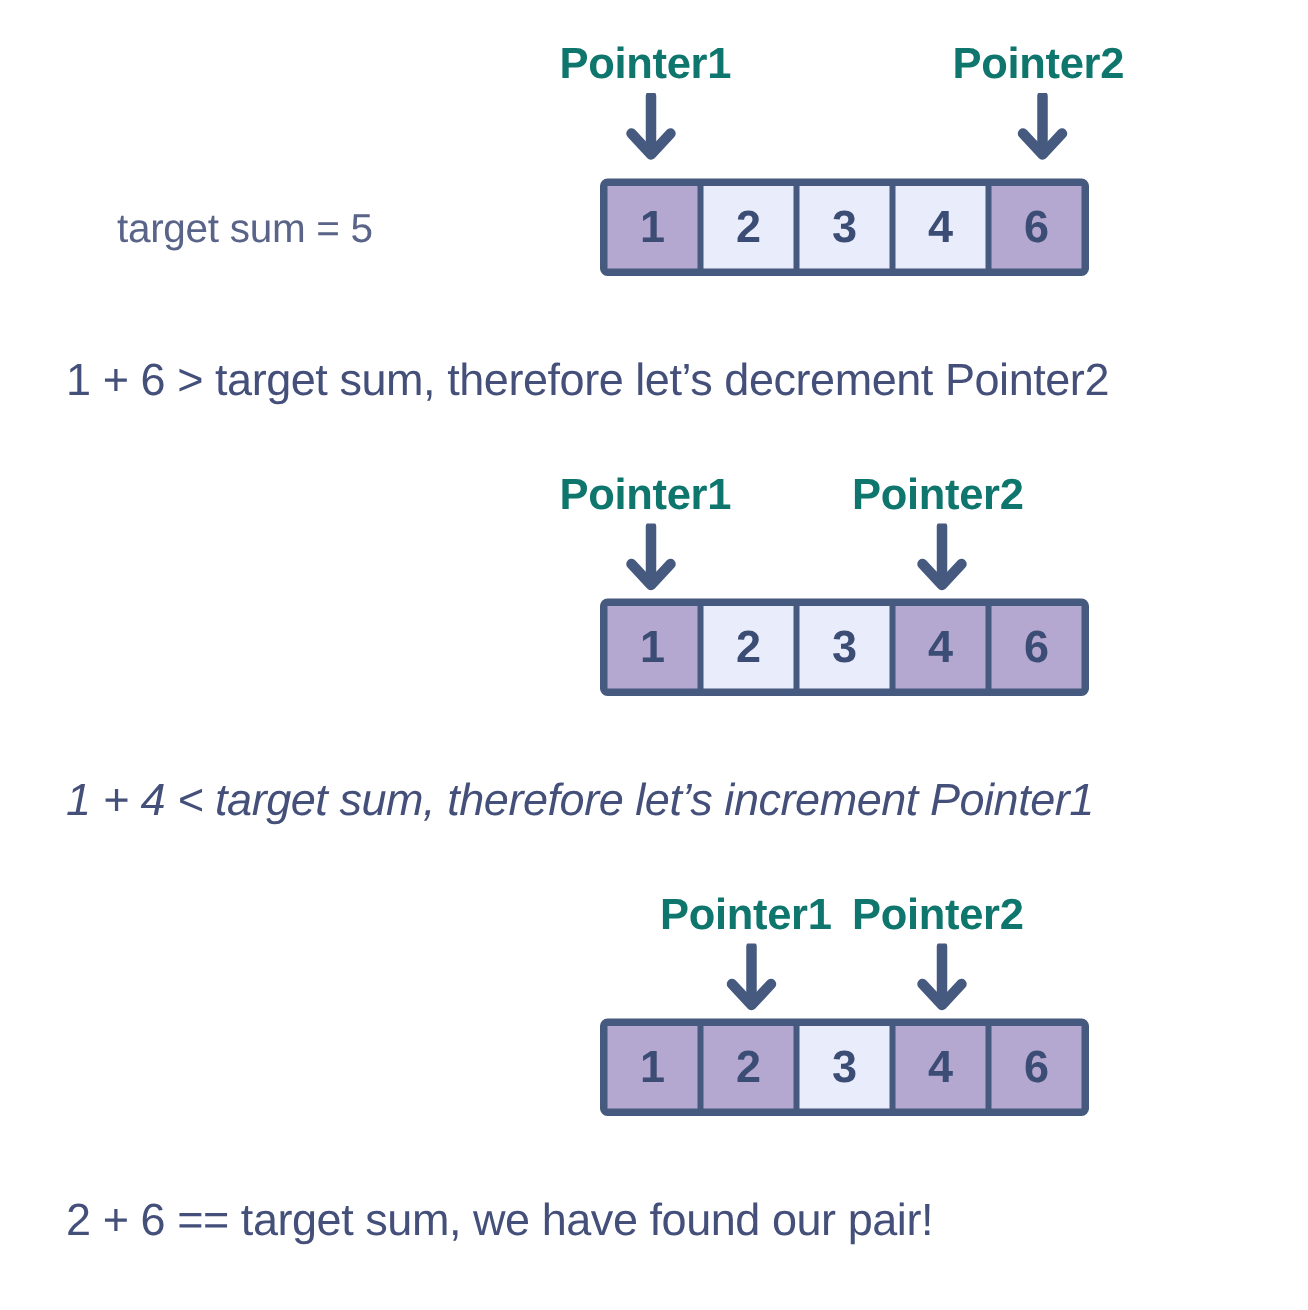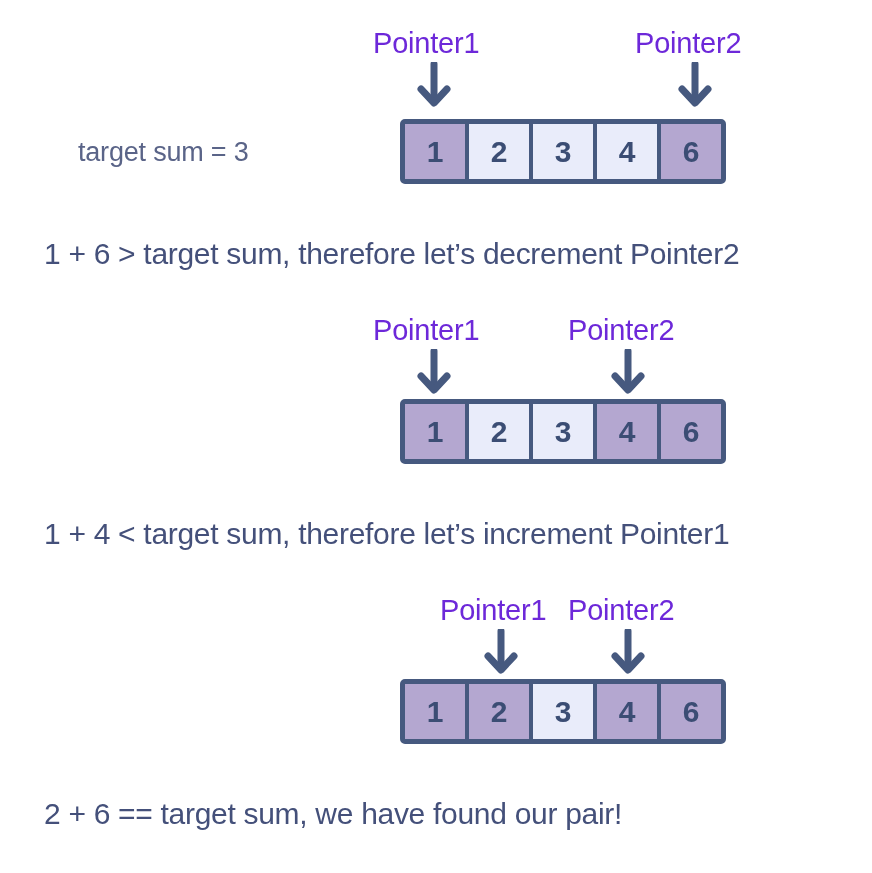--- a/index.html
+++ b/index.html
@@ -17,22 +17,22 @@
   }
 
   
   .abs { position: absolute; }
 
   
   .ptr-label {
     position: absolute;
     font-family: "Liberation Sans", sans-serif;
     font-size: 29px;
-    font-weight: 400;
-    color: #6d28d9;
+    font-weight: 700;
+    color: #0f766e;
     letter-spacing: -0.2px;
     white-space: nowrap;
     line-height: 34px;
   }
 
   
   .arrow {
     position: absolute;
     width: 40px;
     height: 48px;
@@ -84,21 +84,21 @@
     font-weight: 400;
     color: #5a6488;
     letter-spacing: -0.2px;
     white-space: nowrap;
   }
 </style>
 </head>
 <body>
 
 <div id="root">
-    <div class="target-sum abs" style="left:78px; top:137px;">target sum = 3</div>
+    <div class="target-sum abs" style="left:78px; top:137px;">target sum = 5</div>
     <div class="ptr-label" style="left:373px; top:26px;">Pointer1</div>
     <div class="arrow" style="left:414px; top:62px;">
       <svg width="40" height="48" viewBox="0 0 40 48" xmlns="http://www.w3.org/2000/svg">
         <path d="M20 2 L20 36" stroke="#46597f" stroke-width="7" stroke-linecap="round" fill="none"></path>
         <path d="M7 27 L20 41 L33 27" stroke="#46597f" stroke-width="7" stroke-linecap="round" stroke-linejoin="round" fill="none"></path>
       </svg>
     </div>
     <div class="ptr-label" style="left:635px; top:26px;">Pointer2</div>
     <div class="arrow" style="left:675px; top:62px;">
       <svg width="40" height="48" viewBox="0 0 40 48" xmlns="http://www.w3.org/2000/svg">
@@ -128,21 +128,21 @@
         <path d="M7 27 L20 41 L33 27" stroke="#46597f" stroke-width="7" stroke-linecap="round" stroke-linejoin="round" fill="none"></path>
       </svg>
     </div>
     <div class="array" style="left:400px; top:399px;">
       <div class="cell highlight">1</div>
       <div class="cell plain">2</div>
       <div class="cell plain">3</div>
       <div class="cell highlight">4</div>
       <div class="cell highlight">6</div>
     </div>
-    <div class="caption" style="left:44px; top:516px;">1 + 4 &lt; target sum, therefore let’s increment Pointer1</div>
+    <div class="caption" style="left:44px; top:516px;font-style:italic;">1 + 4 &lt; target sum, therefore let’s increment Pointer1</div>
     <div class="ptr-label" style="left:440px; top:593px;">Pointer1</div>
     <div class="arrow" style="left:481px; top:629px;">
       <svg width="40" height="48" viewBox="0 0 40 48" xmlns="http://www.w3.org/2000/svg">
         <path d="M20 2 L20 36" stroke="#46597f" stroke-width="7" stroke-linecap="round" fill="none"></path>
         <path d="M7 27 L20 41 L33 27" stroke="#46597f" stroke-width="7" stroke-linecap="round" stroke-linejoin="round" fill="none"></path>
       </svg>
     </div>
     <div class="ptr-label" style="left:568px; top:593px;">Pointer2</div>
     <div class="arrow" style="left:608px; top:629px;">
       <svg width="40" height="48" viewBox="0 0 40 48" xmlns="http://www.w3.org/2000/svg">

